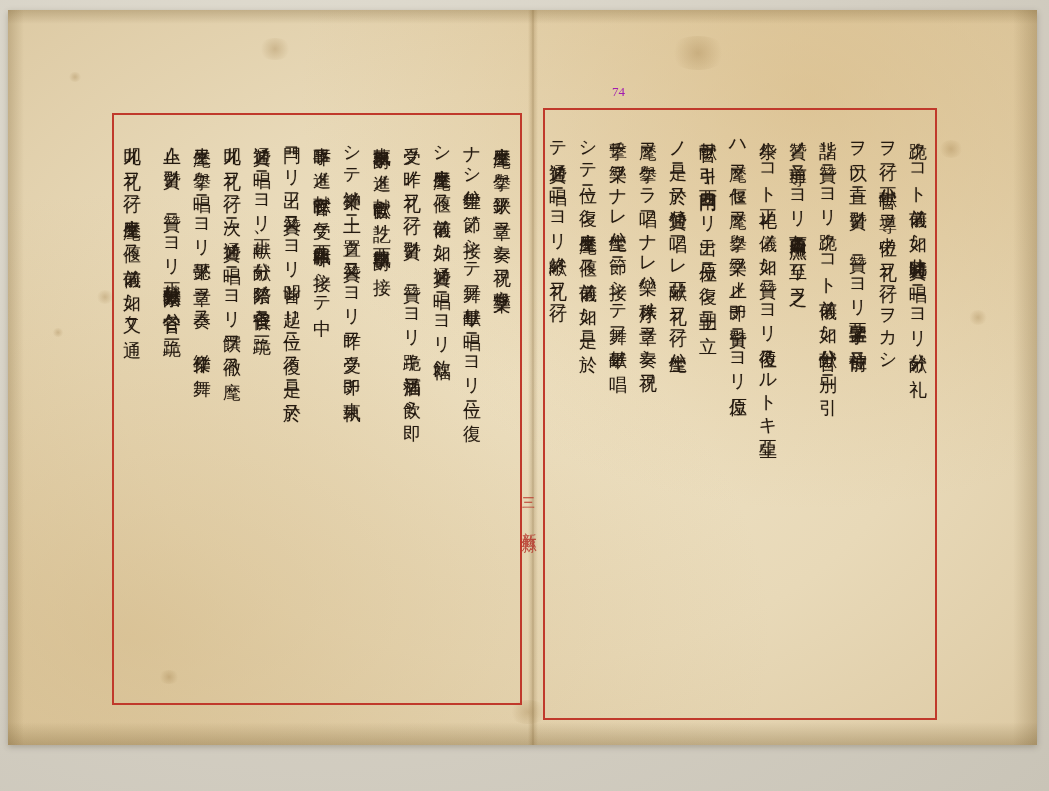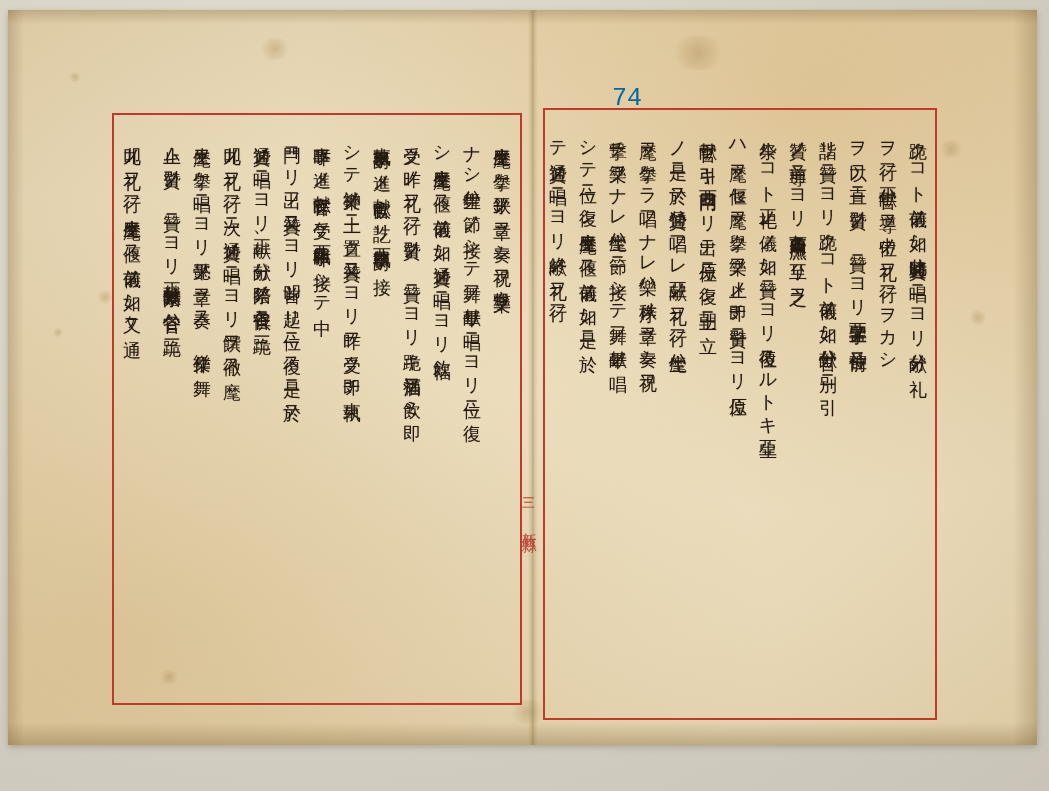--- a/index.html
+++ b/index.html
@@ -72,23 +72,23 @@
     text-orientation: upright;
     white-space: nowrap;
     color: #241a10;
     font-family: "DejaVu Serif", serif;
     line-height: 1.05;
     letter-spacing: 1.5px;
     text-shadow: 0 0 1px rgba(40,25,10,0.25);
   }
   .page-number {
     position: absolute;
-    color: #0369a1;
-    font-size: 25px;
-    font-family: Liberation Mono, monospace;
+    color: #a21caf;
+    font-size: 13px;
+    font-family: Liberation Serif, serif;
   }
   .seal {
     position: absolute;
     writing-mode: vertical-rl;
     text-orientation: upright;
     color: #b5342a;
     font-size: 15px;
     letter-spacing: 3px;
     font-family: "DejaVu Serif", serif;
     opacity: 0.85;

